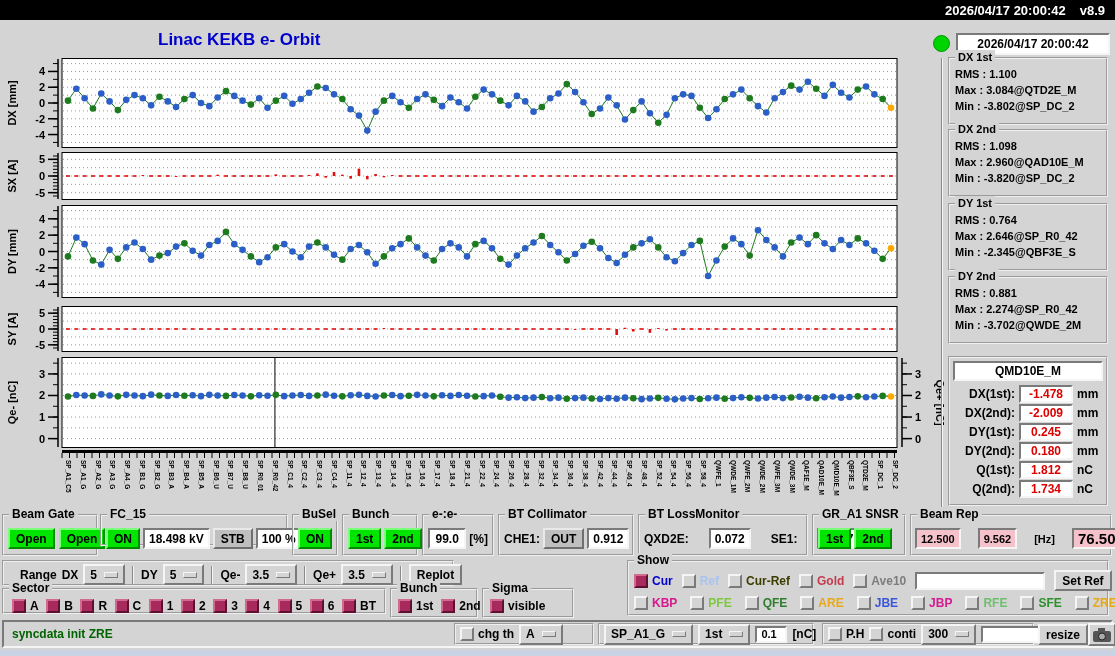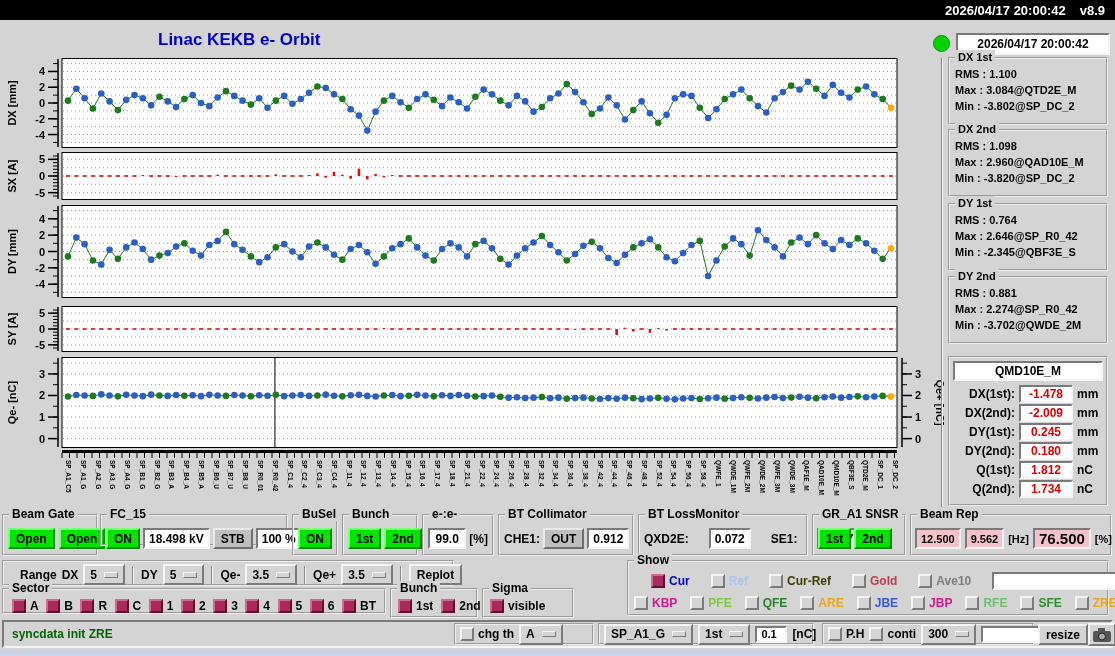--- a/index.html
+++ b/index.html
@@ -1065,21 +1065,21 @@
   </div>
   <div class="group" style="left:812px;top:514px;width:94px;height:42px;">
     <span class="gtitle">GR_A1 SNSR</span>
     <div class="gbody" style="gap:3px;">
       <span class="btn green">1st</span>
       <span class="btn green">2nd</span>
     </div>
   </div>
   <div class="group" style="left:910px;top:514px;width:202px;height:42px;">
     <span class="gtitle">Beam Rep</span>
-    <div class="gbody" style="gap:4px;padding-left:3px;padding-right:2px;">
+    <div class="gbody" style="gap:17px;padding-left:3px;padding-right:2px;">
       <span class="field pink" style="font-size:11px;">12.500</span>
       <span class="field pink" style="font-size:11px;">9.562</span>
       <span class="lbl" style="font-size:11px;">[Hz]</span>
       <span class="field pink" style="font-size:15px;">76.500</span>
       <span class="lbl" style="font-size:11px;">[%]</span>
     </div>
   </div>
 
   <div class="group" style="left:2px;top:560px;width:452px;height:26px;">
     <div style="display:flex;align-items:center;gap:5px;padding:2px 16px;">
@@ -1107,21 +1107,21 @@
           <span>3.5</span>
           <span class="optbar"></span>
         </span>
       <span class="vsep"></span>
       <span class="btn raised">Replot</span>
     </div>
   </div>
 
   <div class="group" style="left:627px;top:560px;width:482px;height:56px;">
     <span class="gtitle">Show</span>
-    <div style="display:flex;align-items:center;gap:21px;padding:8px 5px 1px 22px;">
+    <div style="display:flex;align-items:center;gap:9px;padding:8px 5px 1px 5px;">
       <span class="cb">
           <span class="cbbox checked"></span>
           <span style="color: rgb(0, 0, 204);">Cur</span>
         </span>
       <span class="cb">
           <span class="cbbox"></span>
           <span style="color: rgb(169, 196, 240);">Ref</span>
         </span>
       <span class="cb">
           <span class="cbbox"></span>

